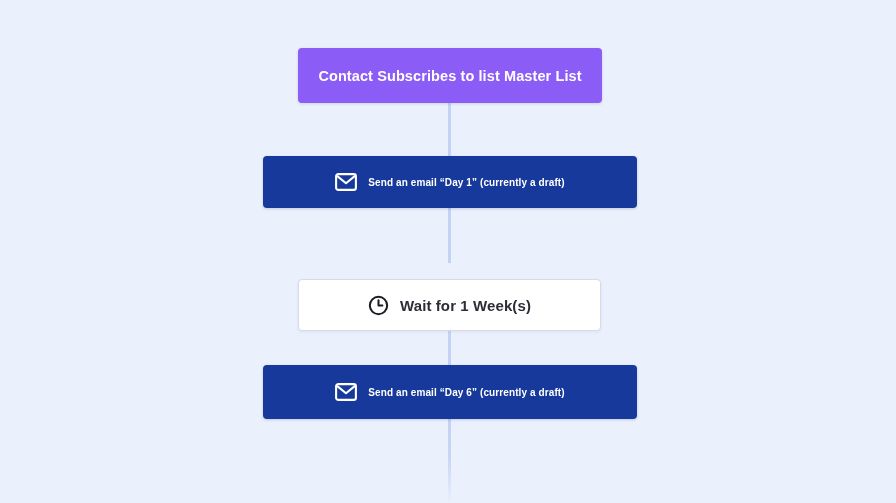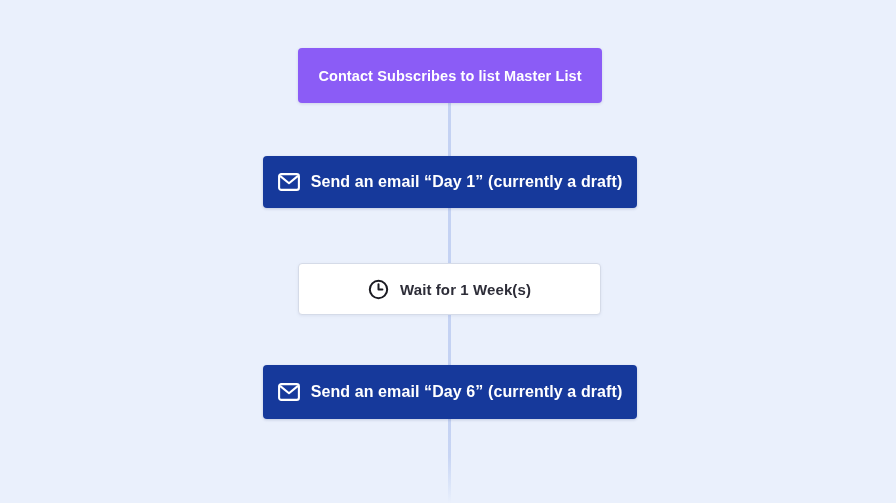--- a/index.html
+++ b/index.html
@@ -48,30 +48,31 @@
   .node-trigger {
     background: #8b5cf6;
     color: #ffffff;
     font-size: 14.5px;
     box-shadow: 0 1px 3px rgba(80, 80, 140, 0.18);
   }
 
   .node-email {
     background: #16399b;
     color: #ffffff;
-    font-size: 16px;
+    font-size: 10px;
     box-shadow: 0 1px 3px rgba(40, 50, 110, 0.20);
   }
 
   .node-delay {
     background: #ffffff;
     color: #2d2d38;
     font-size: 15px;
     border: 1px solid #d5dbe8;
     box-shadow: 0 1px 3px rgba(90, 100, 140, 0.10);
+    margin-top: 16px;
   }
 
   .node-inner {
     display: flex;
     align-items: center;
     gap: 11px;
   }
 
   .icon {
     display: inline-flex;

